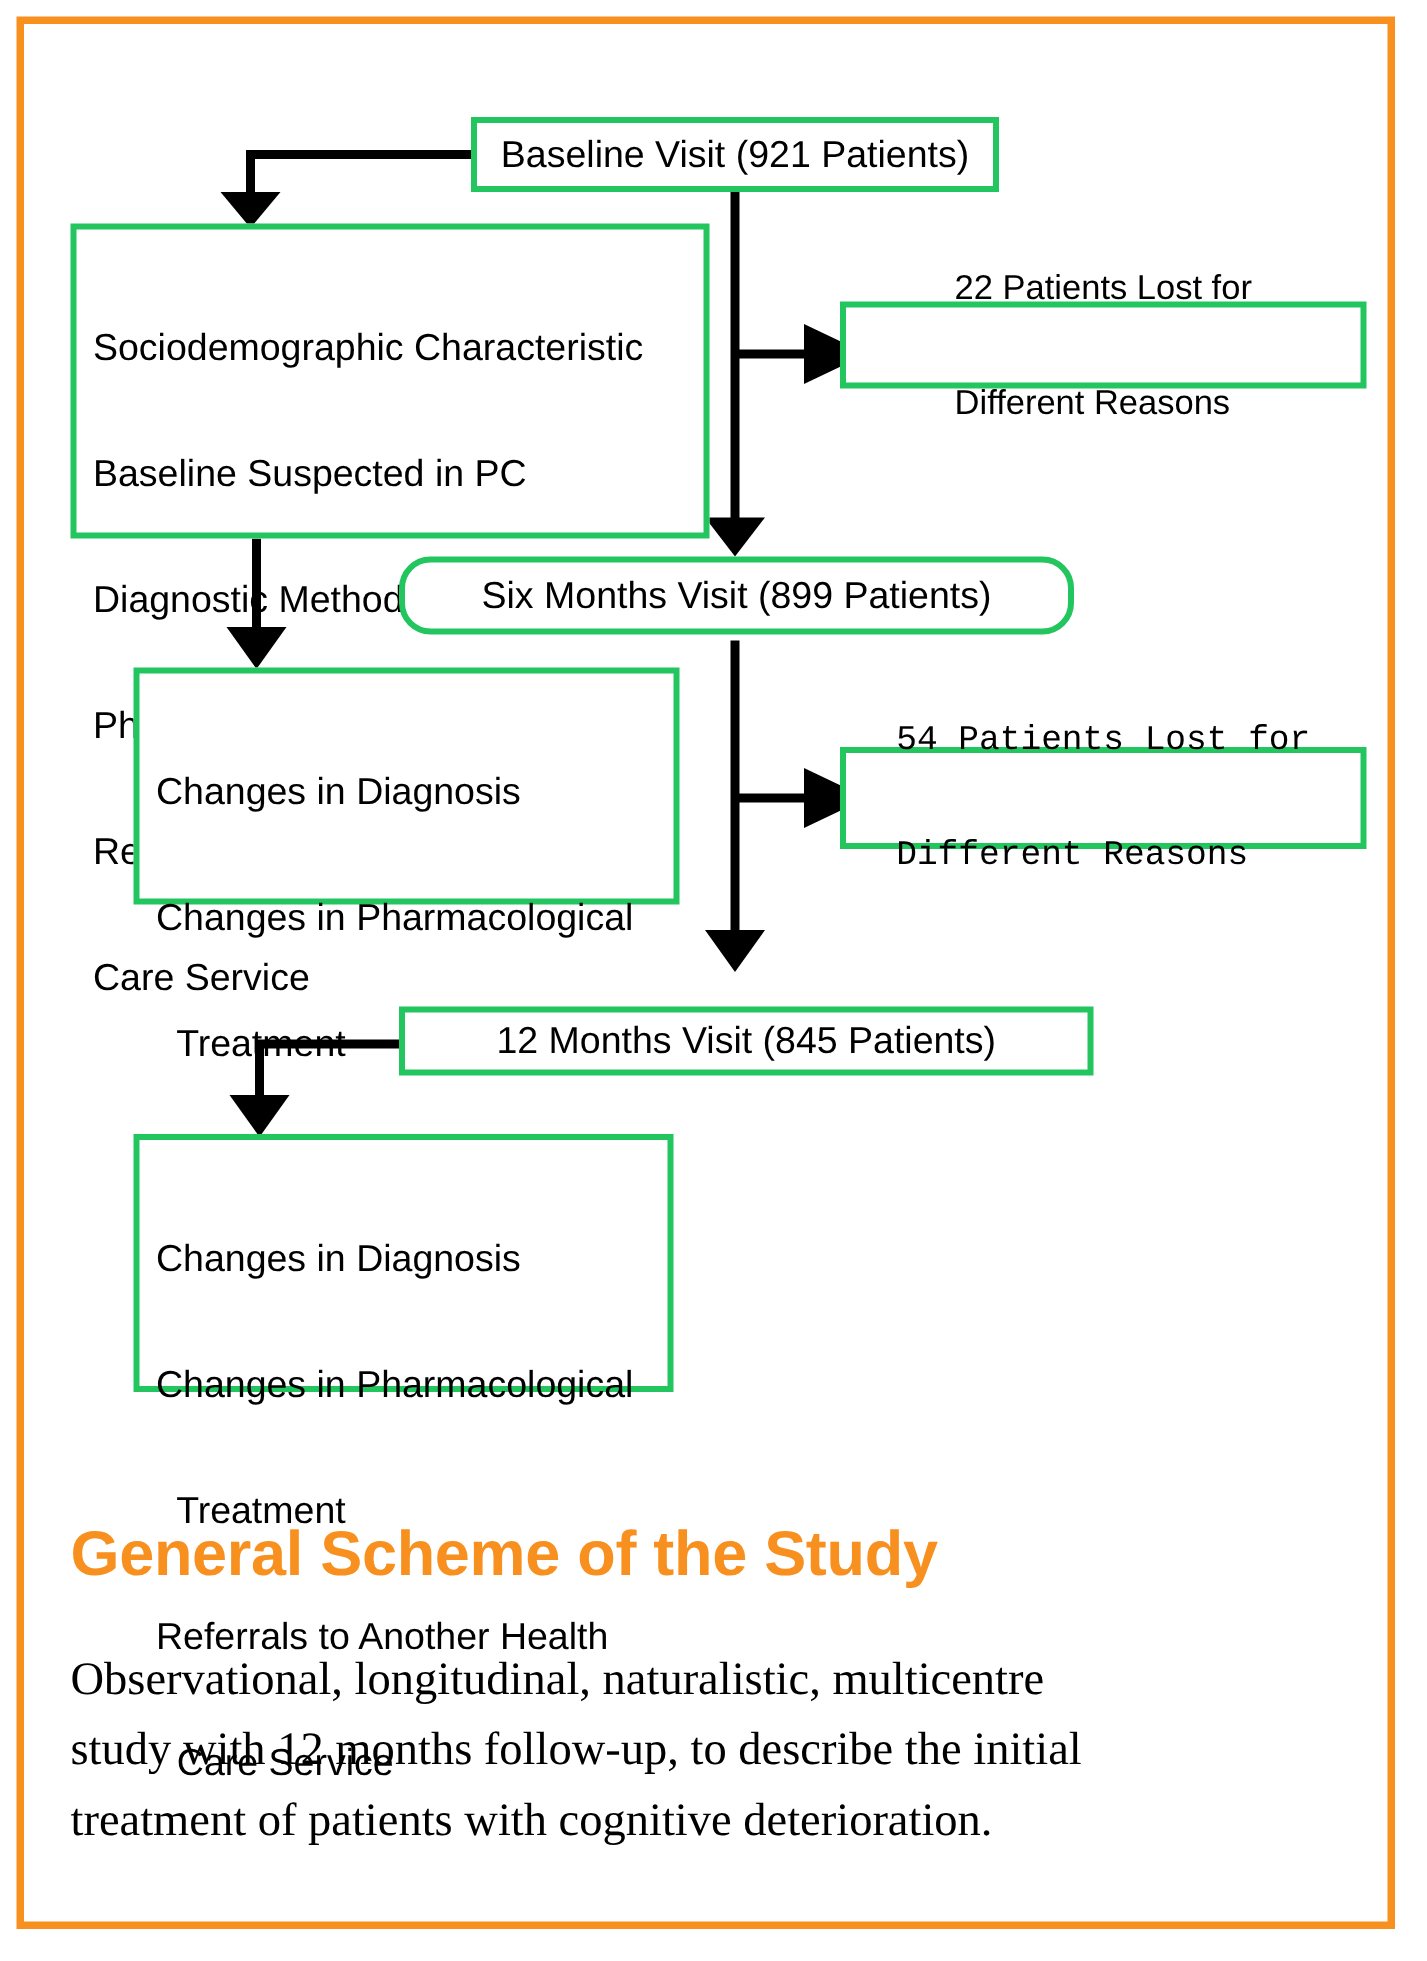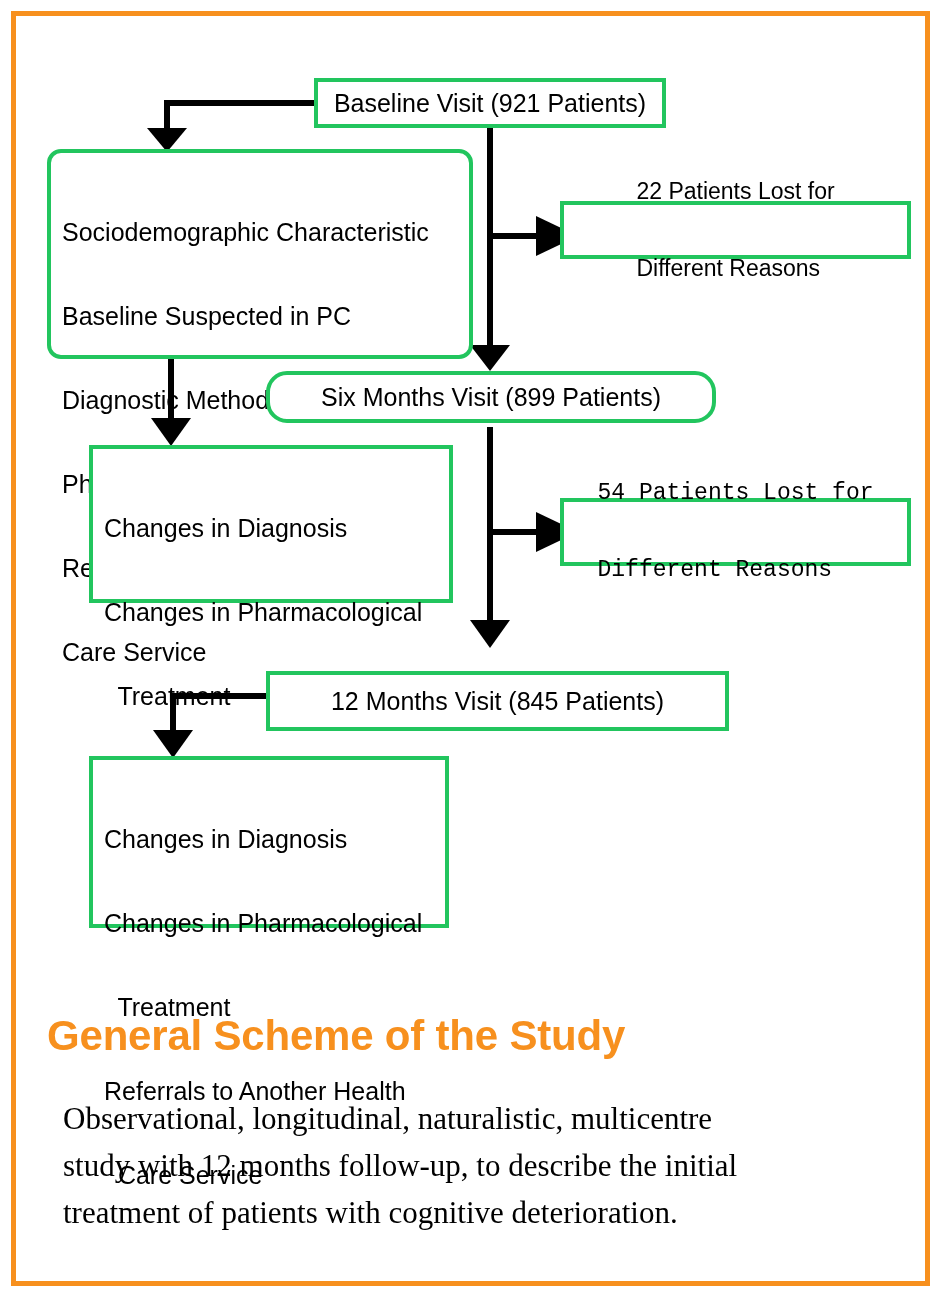--- a/index.html
+++ b/index.html
@@ -64,26 +64,26 @@
   .node-lost {
     display: flex;
     flex-direction: column;
     align-items: center;
     justify-content: center;
   }
   .node-lost .inner { text-align: left; }
 
   
   #node-baseline   { left: 314px; top: 78px;  width: 352px; height: 50px;  font-size: 25px; }
-  #node-detail1    { left: 47px;  top: 149px; width: 426px; height: 210px; font-size: 25px; border-radius: 14px; }
+  #node-detail1    { left: 47px;  top: 149px; width: 426px; height: 210px; font-size: 25px; }
   #node-lost1      { left: 560px; top: 201px; width: 351px; height: 58px;  font-size: 23px; }
   #node-six        { left: 266px; top: 371px; width: 450px; height: 52px;  font-size: 25px; border-radius: 21px; }
   #node-detail2    { left: 89px;  top: 445px; width: 364px; height: 158px; font-size: 25px; }
   #node-lost2      { left: 560px; top: 498px; width: 351px; height: 68px;  font-size: 23px; font-family: Liberation Mono, monospace; }
-  #node-twelve     { left: 266px; top: 671px; width: 463px; height: 60px;  font-size: 25px; }
+  #node-twelve     { left: 266px; top: 671px; width: 463px; height: 46px;  font-size: 25px; }
   #node-detail3    { left: 89px;  top: 756px; width: 360px; height: 172px; font-size: 25px; }
 
   
   #caption {
     position: absolute;
     left: 47px;
     top: 1015px;
     width: 830px;
   }
   #caption-title {
@@ -96,21 +96,21 @@
     letter-spacing: -0.2px;
     margin: 0 0 38px 0;
     white-space: pre;
   }
   #caption-body {
     color: #000000;
     font-family: "Liberation Serif", "DejaVu Serif", serif;
     font-stretch: condensed;
     font-size: 31px;
     line-height: 1.52;
-    margin: 16px;
+    margin: 0;
   }
   #caption-body .ln { display: block; white-space: pre; }
 </style>
 </head>
 <body>
 
 <div id="page">
 
   <div id="frame"></div>
 

